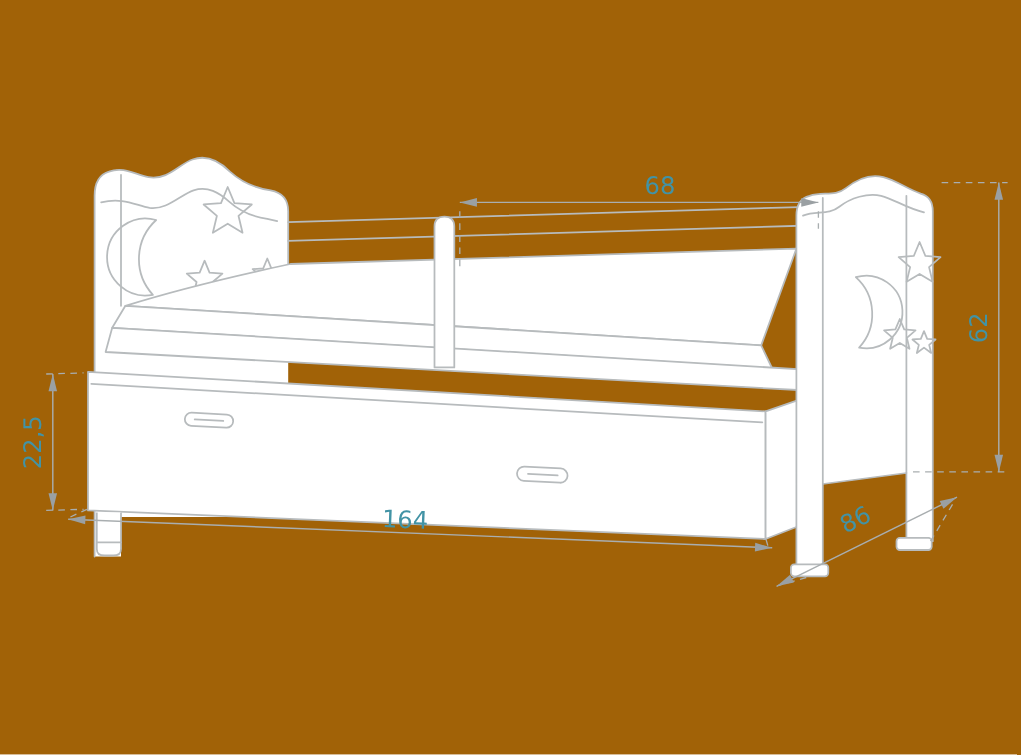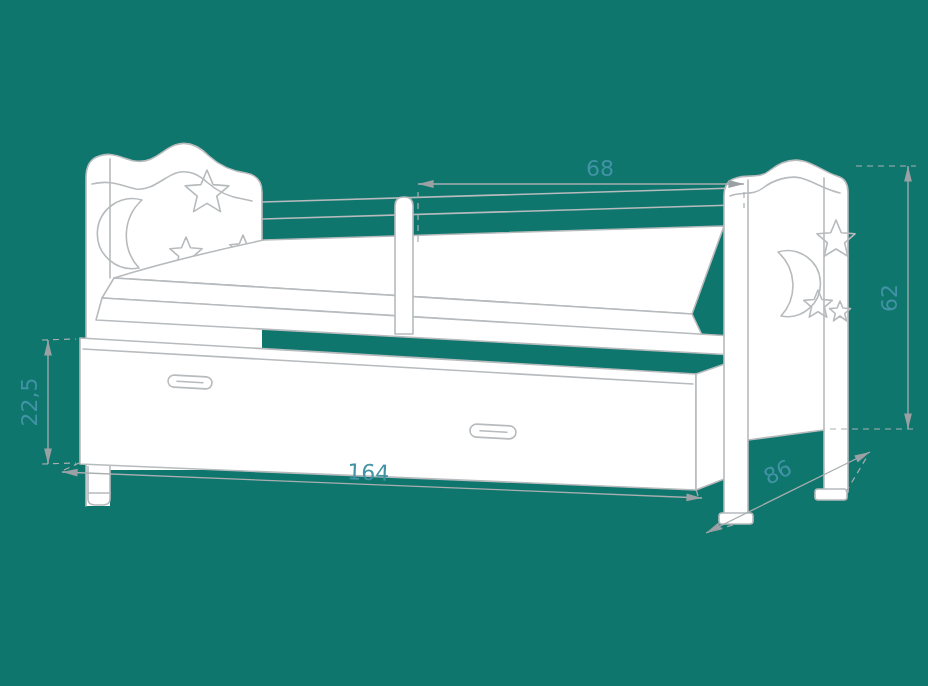--- a/index.html
+++ b/index.html
@@ -1,16 +1,16 @@
 <!DOCTYPE html>
 <html><head>
 <meta charset="utf-8">
 <style>
   html,body { margin:0; padding:0; background:#ffffff; }
-  .canvas { position:relative; width:928px; height:686px; background:#0f766e; overflow:hidden;
+  .canvas { position:relative; width:928px; height:686px; background:#a16207; overflow:hidden;
             font-family:"Liberation Sans", sans-serif; }
   svg { position:absolute; inset:0; display:block; }
 
   
   .s  { fill:none;    stroke:#b7bbbd; stroke-width:1.6; stroke-linecap:round; stroke-linejoin:round; }
   .sf { fill:#ffffff; stroke:#b7bbbd; stroke-width:1.6; stroke-linejoin:round; }
   .fw { fill:#ffffff; stroke:none; }
 
   
   .dim  { fill:none; stroke:#a9aeb0; stroke-width:1.3; }

